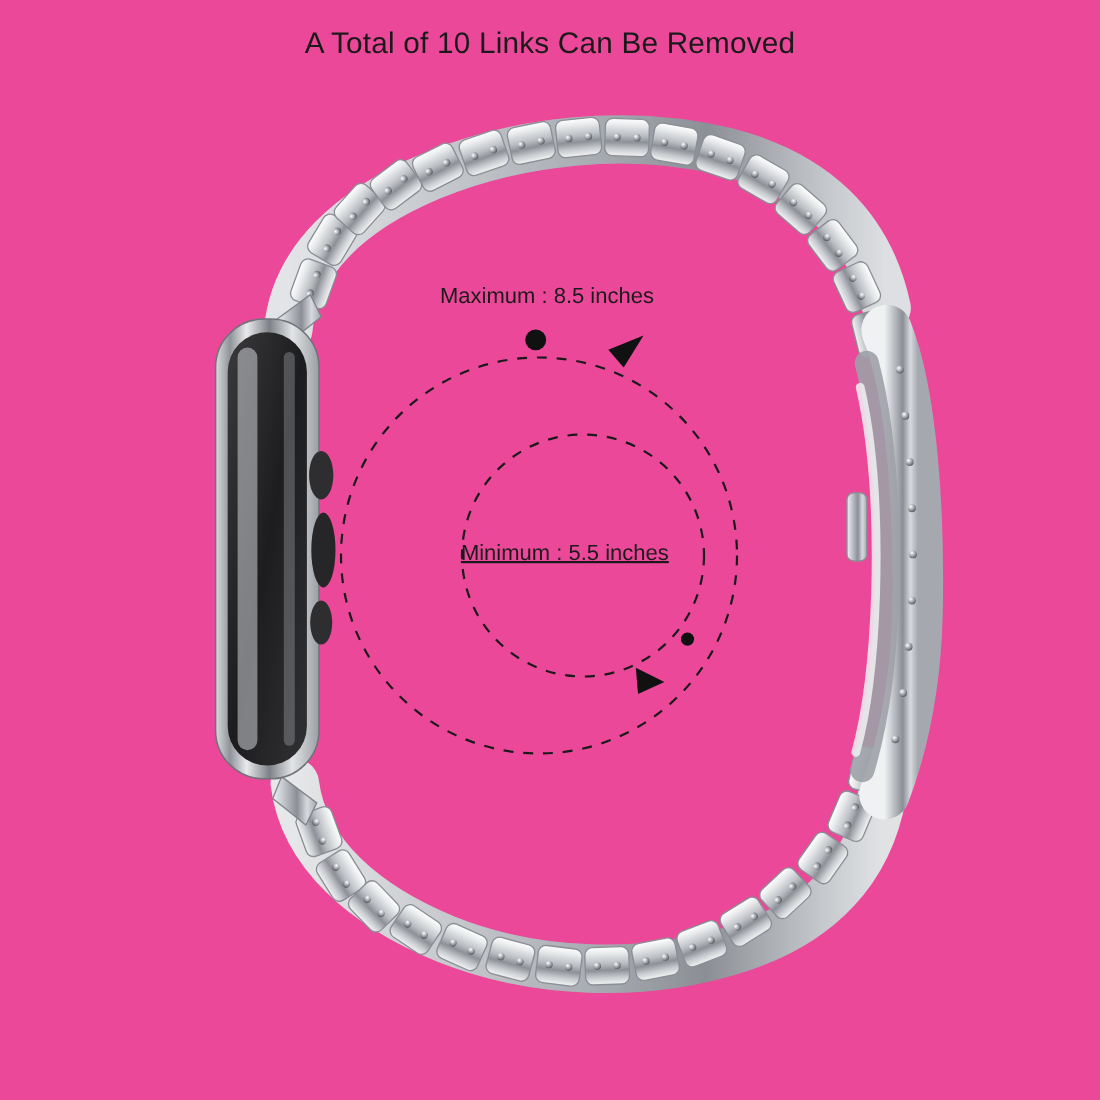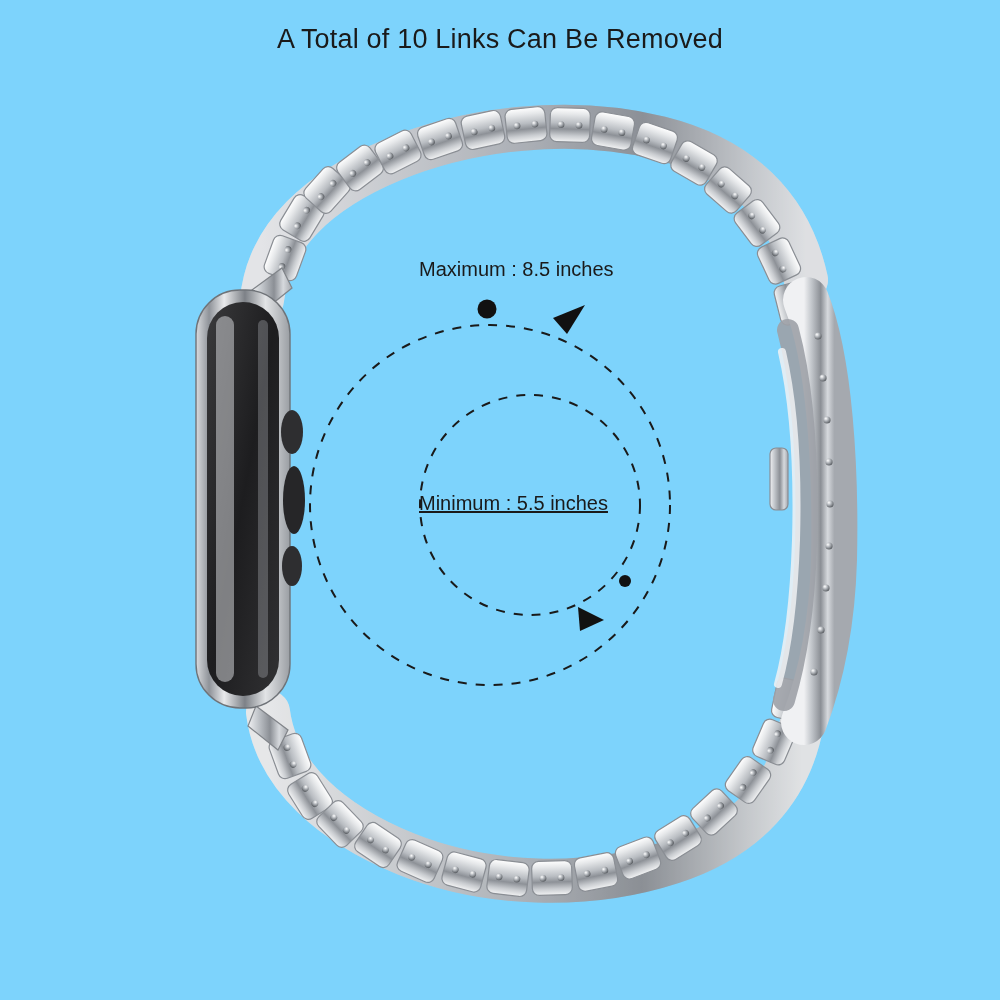--- a/index.html
+++ b/index.html
@@ -10,21 +10,21 @@
   body {
     width: 1000px;
     height: 1000px;
     font-family: "Liberation Sans", sans-serif;
     overflow: hidden;
   }
   .page {
     position: relative;
     width: 1000px;
     height: 1000px;
-    background: #7dd3fc;
+    background: #ec4899;
   }
   .title {
     position: absolute;
     top: 24px;
     left: 0;
     width: 1000px;
     text-align: center;
     font-size: 27px;
     color: #1a1a1a;
     font-family: "Liberation Sans", sans-serif;
@@ -38,21 +38,21 @@
     height: 1000px;
   }
   .label {
     position: absolute;
     font-size: 20px;
     color: #1a1a1a;
     white-space: nowrap;
     font-family: "Liberation Sans", sans-serif;
   }
   .label-max {
-    left: 419px;
+    left: 400px;
     top: 258px;
   }
   .label-min {
     left: 419px;
     top: 492px;
     text-decoration: underline;
   }
   svg { display: block; }
 </style>
 </head>

